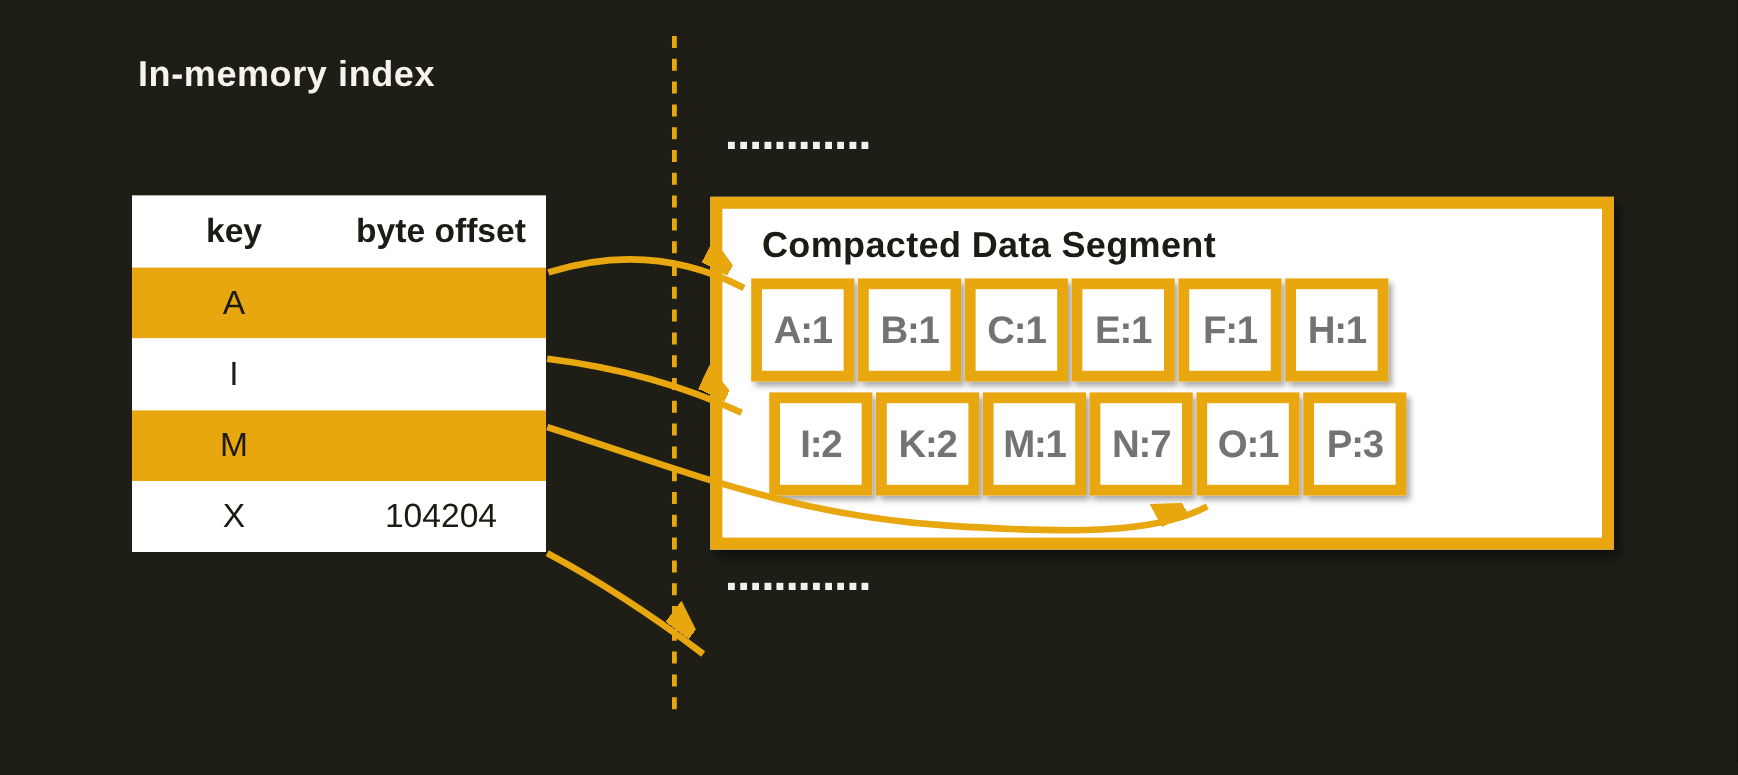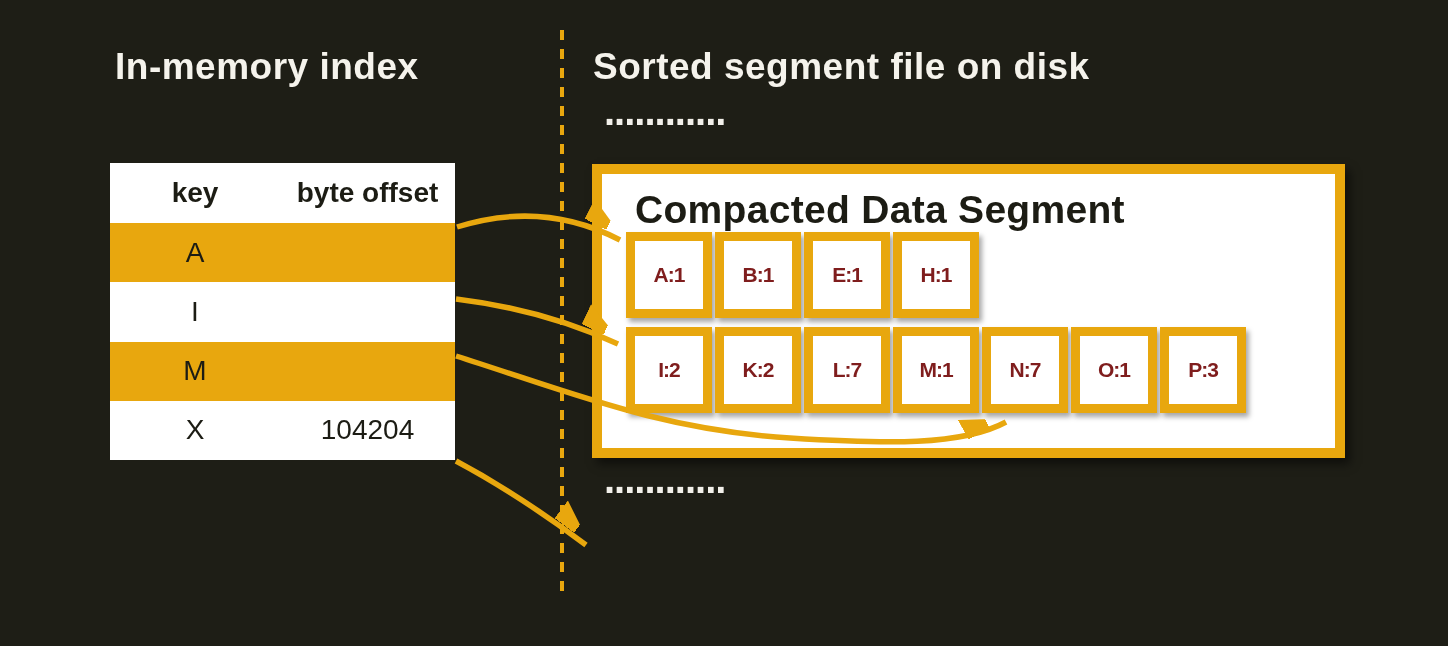--- a/index.html
+++ b/index.html
@@ -4,21 +4,21 @@
 <style>
   html,body{margin:0;padding:0;background:#12120d;}
   .stage{
     position:relative;width:1448px;height:646px;overflow:hidden;
     background:#1e1e16;
     font-family:"Liberation Sans","DejaVu Sans",sans-serif;
   }
   
   .title{
     position:absolute;top:46px;
-    font-size:37px;font-weight:bold;color:#f5f3ec;letter-spacing:.5px;
+    font-size:30px;font-weight:bold;color:#f5f3ec;letter-spacing:.5px;
     white-space:nowrap;
   }
   .title.left{left:115px;}
   .title.right{left:593px;}
   
   .dots{
     position:absolute;left:604px;height:46px;line-height:46px;
     font-size:40px;font-weight:bold;color:#f2f0ea;letter-spacing:-1px;
     white-space:nowrap;
   }
@@ -37,48 +37,47 @@
   .c.key{width:170px;}
   .c.off{flex:1;}
   
   .segment-box{
     position:absolute;left:592px;top:164px;width:733px;height:274px;
     background:#ffffff;border:10px solid #e8a70e;
     box-shadow:5px 6px 9px rgba(0,0,0,.5);
   }
   .seg-title{
     position:absolute;left:33px;top:14px;
-    font-size:39px;font-weight:bold;color:#1c1c14;letter-spacing:.3px;
+    font-size:30px;font-weight:bold;color:#1c1c14;letter-spacing:.3px;
     white-space:nowrap;
   }
   .cell-row{
     position:absolute;left:24px;display:flex;gap:3px;
   }
   .cell-row.row1{top:58px;}
-  .cell-row.row2{top:153px;}
+  .cell-row.row2{top:153px;margin-left:15px;}
   .seg-cell{
     box-sizing:border-box;width:86px;height:86px;
     background:#ffffff;border:9px solid #e8a70e;
     box-shadow:3px 4px 5px rgba(0,0,0,.35);
     display:flex;align-items:center;justify-content:center;
-    font-size:21px;font-weight:bold;color:#7f1d1d;letter-spacing:-1px;
+    font-size:32px;font-weight:bold;color:#737373;letter-spacing:-1px;
   }
   
   .overlay{
     position:absolute;left:0;top:0;width:1448px;height:646px;
     pointer-events:none;z-index:50;
   }
 </style>
 </head>
 <body>
 
 <div class="stage">
 
   <div class="title left">In-memory index</div>
-  <div class="title right">Sorted segment file on disk</div>
 
   <div class="dots top">............</div>
   <div class="dots bottom">............</div>
 
   <div class="index-table">
     <div class="t-row t-head">
       <span class="c key">key</span>
       <span class="c off">byte offset</span>
     </div>
     <div class="t-row hl">
@@ -94,27 +93,28 @@
       <span class="c key">X</span>
       <span class="c off">104204</span>
     </div>
   </div>
 
   <div class="segment-box">
     <div class="seg-title">Compacted Data Segment</div>
     <div class="cell-row row1">
       <div class="seg-cell">A:1</div>
       <div class="seg-cell">B:1</div>
+      <div class="seg-cell">C:1</div>
       <div class="seg-cell">E:1</div>
+      <div class="seg-cell">F:1</div>
       <div class="seg-cell">H:1</div>
     </div>
     <div class="cell-row row2">
       <div class="seg-cell">I:2</div>
       <div class="seg-cell">K:2</div>
-      <div class="seg-cell">L:7</div>
       <div class="seg-cell">M:1</div>
       <div class="seg-cell">N:7</div>
       <div class="seg-cell">O:1</div>
       <div class="seg-cell">P:3</div>
     </div>
   </div>
 
   <svg class="overlay" viewBox="0 0 1448 646" xmlns="http://www.w3.org/2000/svg">
     <defs>
       <marker id="ah" markerUnits="strokeWidth" markerWidth="4.4" markerHeight="4" refX="7.5" refY="4.5" orient="auto">

